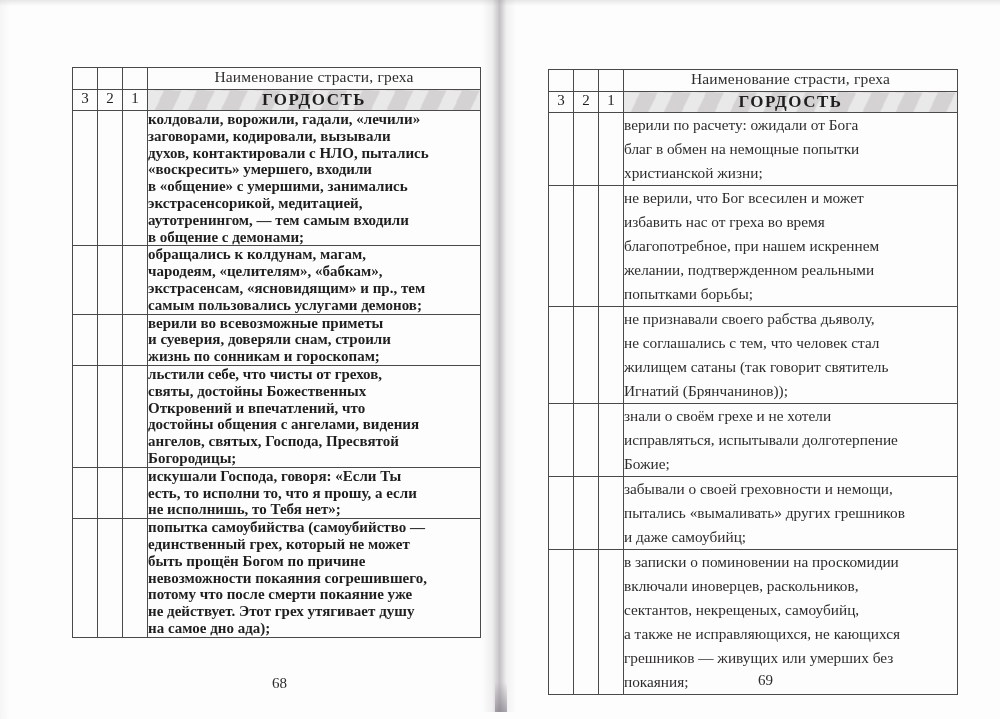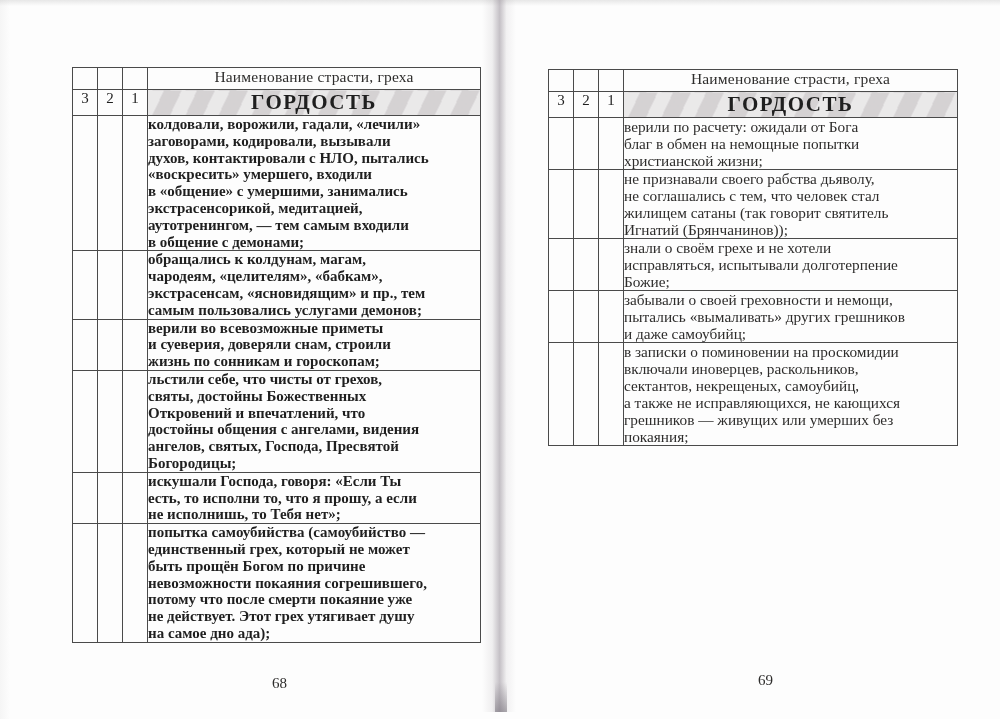--- a/index.html
+++ b/index.html
@@ -44,36 +44,36 @@
     border:1.6px solid var(--line,#4a4a4a);
     vertical-align:top;
     padding:0;
   }
   td.score{text-align:center;font-size:15px;padding:1px 0;}
   td.title-cell{
     text-align:center;font-size:15.5px;letter-spacing:.2px;
     padding:2px 4px 1px;color:var(--ink-soft,#2b2b2b);
   }
   td.section-cell{
-    text-align:center;font-weight:bold;font-size:21px;letter-spacing:1.5px;
+    text-align:center;font-weight:bold;font-size:17px;letter-spacing:1.5px;
     padding:1px 4px;
     background:
       repeating-linear-gradient(115deg, rgba(255,255,255,.25) 0 14px, rgba(175,170,172,.28) 14px 30px),
       var(--shade,#e3e1e2);
     margin-left: 44px;
   }
   tr.hdr1{height:22px;}
   tr.hdr2{height:20px;}
   td.text{
     font-size:15px;
     padding:2px 6px 2px 8px;
     white-space:pre-line;
   }
   .page.left td.text{font-weight:bold;line-height:16.8px;color:var(--ink,#1e1e1e);}
-  .page.right td.text{font-weight:normal;line-height:17px;color:var(--ink-soft,#2b2b2b);font-size:15.3px;}
+  .page.right td.text{font-weight:normal;line-height:24px;color:var(--ink-soft,#2b2b2b);font-size:15.3px;}
   .pageno{
     position:absolute;font-size:15px;color:var(--ink-soft,#2b2b2b);
     font-family:"Liberation Serif","DejaVu Serif",serif;
     margin-left:20px;
   }
   .page.left .pageno{left:252px;top:663px;}
   .page.right .pageno{left:238px;top:660px;}
 </style>
 </head>
 <body>
@@ -195,20 +195,30 @@
           <td class="score"></td>
           <td class="score"></td>
           <td class="text">верили по расчету: ожидали от Бога
 благ в обмен на немощные попытки
 христианской жизни;</td>
         </tr>
         <tr>
           <td class="score"></td>
           <td class="score"></td>
           <td class="score"></td>
+          <td class="text">не верили, что Бог всесилен и может
+избавить нас от греха во время
+благопотребное, при нашем искреннем
+желании, подтвержденном реальными
+попытками борьбы;</td>
+        </tr>
+        <tr>
+          <td class="score"></td>
+          <td class="score"></td>
+          <td class="score"></td>
           <td class="text">не признавали своего рабства дьяволу,
 не соглашались с тем, что человек стал
 жилищем сатаны (так говорит святитель
 Игнатий (Брянчанинов));</td>
         </tr>
         <tr>
           <td class="score"></td>
           <td class="score"></td>
           <td class="score"></td>
           <td class="text">знали о своём грехе и не хотели

